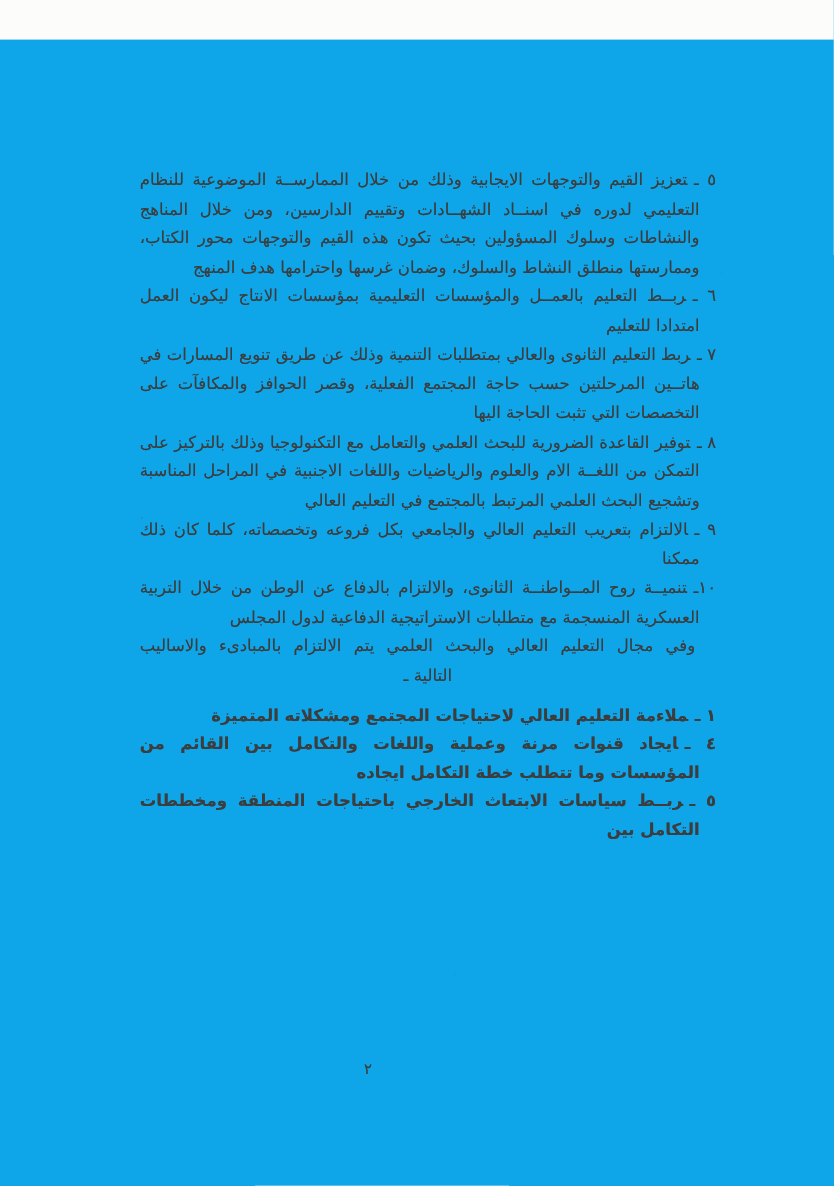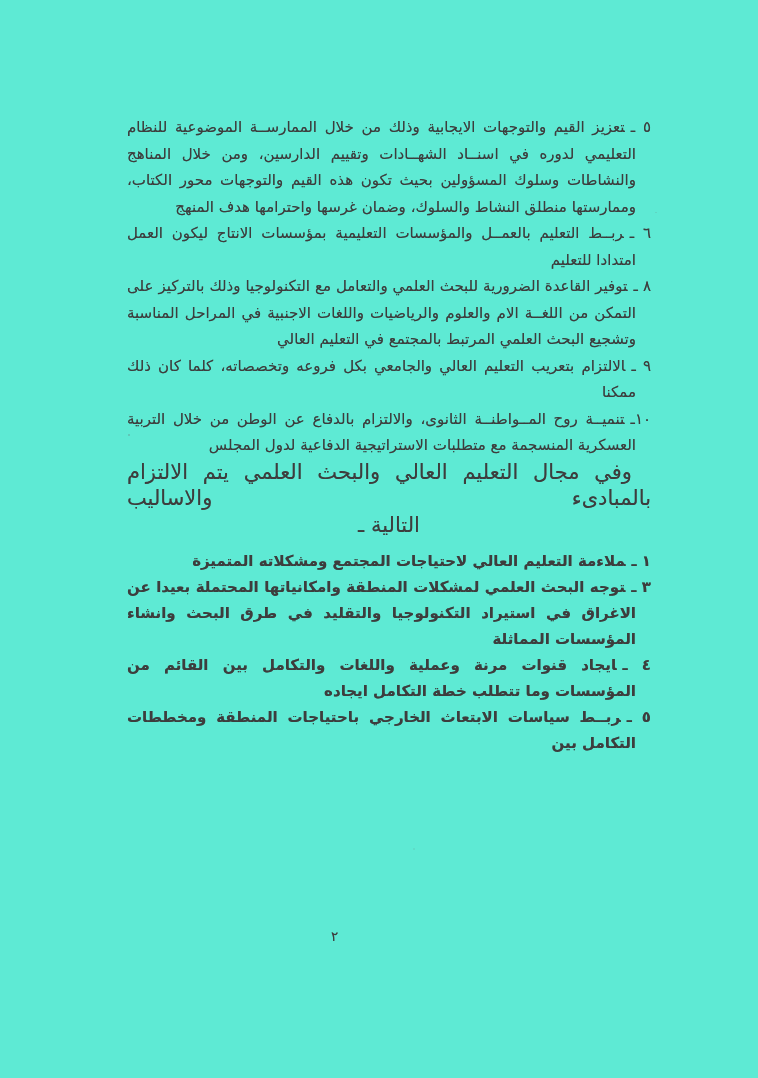--- a/index.html
+++ b/index.html
@@ -10,21 +10,22 @@
     width: 758px;
     height: 1078px;
     background: #fcfcfa;
     position: relative;
     overflow: hidden;
     font-family: "DejaVu Sans", sans-serif;
   }
   .sheet {
     position: absolute;
     inset: 0;
-    background: #5eead4;
+    background: #0ea5e9;
+    margin-top: 36px;
   }
   .text-block {
     position: absolute;
     top: 114px;
     right: 107px;
     left: 127px;
     direction: rtl;
     color: #3d3d3d;
     text-shadow: 0 0 0.5px rgba(61,61,61,0.55);
   }
@@ -42,21 +43,21 @@
   }
   .sub .row {
     line-height: 26px;
   }
   .item-marker {
     margin-left: 6px;
     white-space: nowrap;
   }
   .transition {
     margin: 0;
-    font-size: 21px;
+    font-size: 15px;
     line-height: 26.5px;
   }
   .t-line1 {
     display: block;
     text-indent: 19px;           
     text-align: justify;
     text-align-last: justify;    
   }
   .t-line2 {
     display: block;
@@ -92,43 +93,43 @@
   <main class="text-block" dir="rtl" lang="ar">
 
     <ol class="olist main">
       <li class="row">
         <span class="item-marker">٥ ـ</span><span class="item-text">تعزيز القيم والتوجهات الايجابية وذلك من خلال الممارســة الموضوعية للنظام التعليمي لدوره في اسنــاد الشهــادات وتقييم الدارسين، ومن خلال المناهج والنشاطات وسلوك المسؤولين بحيث تكون هذه القيم والتوجهات محور الكتاب، وممارستها منطلق النشاط والسلوك، وضمان غرسها واحترامها هدف المنهج</span>
       </li>
       <li class="row">
         <span class="item-marker">٦ ـ</span><span class="item-text">ربــط التعليم بالعمــل والمؤسسات التعليمية بمؤسسات الانتاج ليكون العمل امتدادا للتعليم</span>
       </li>
       <li class="row">
+        <span class="item-marker">٧ ـ</span><span class="item-text">ربط التعليم الثانوى والعالي بمتطلبات التنمية وذلك عن طريق تنويع المسارات في هاتــين المرحلتين حسب حاجة المجتمع الفعلية، وقصر الحوافز والمكافآت على التخصصات التي تثبت الحاجة اليها</span>
+      </li>
+      <li class="row">
         <span class="item-marker">٨ ـ</span><span class="item-text">توفير القاعدة الضرورية للبحث العلمي والتعامل مع التكنولوجيا وذلك بالتركيز على التمكن من اللغــة الام والعلوم والرياضيات واللغات الاجنبية في المراحل المناسبة وتشجيع البحث العلمي المرتبط بالمجتمع في التعليم العالي</span>
       </li>
       <li class="row">
         <span class="item-marker">٩ ـ</span><span class="item-text">الالتزام بتعريب التعليم العالي والجامعي بكل فروعه وتخصصاته، كلما كان ذلك ممكنا</span>
       </li>
       <li class="row">
         <span class="item-marker">١٠ـ</span><span class="item-text">تنميــة روح المــواطنــة الثانوى، والالتزام بالدفاع عن الوطن من خلال التربية العسكرية المنسجمة مع متطلبات الاستراتيجية الدفاعية لدول المجلس</span>
       </li>
     </ol>
 
     <p class="transition">
       <span class="t-line1">وفي مجال التعليم العالي والبحث العلمي يتم الالتزام بالمبادىء والاساليب</span>
       <span class="t-line2">التالية ـ</span>
     </p>
 
     <ol class="olist sub">
       <li class="row">
         <span class="item-marker">١ ـ</span><span class="item-text">ملاءمة التعليم العالي لاحتياجات المجتمع ومشكلاته المتميزة</span>
       </li>
       <li class="row">
-        <span class="item-marker">٣ ـ</span><span class="item-text">توجه البحث العلمي لمشكلات المنطقة وامكانياتها المحتملة بعيدا عن الاغراق في استيراد التكنولوجيا والتقليد في طرق البحث وانشاء المؤسسات المماثلة</span>
-      </li>
-      <li class="row">
         <span class="item-marker">٤ ـ</span><span class="item-text">ايجاد قنوات مرنة وعملية واللغات والتكامل بين القائم من المؤسسات وما تتطلب خطة التكامل ايجاده</span>
       </li>
       <li class="row">
         <span class="item-marker">٥ ـ</span><span class="item-text">ربــط سياسات الابتعاث الخارجي باحتياجات المنطقة ومخططات التكامل بين</span>
       </li>
     </ol>
 
   </main>
 
   <span class="page-number">٢</span>

